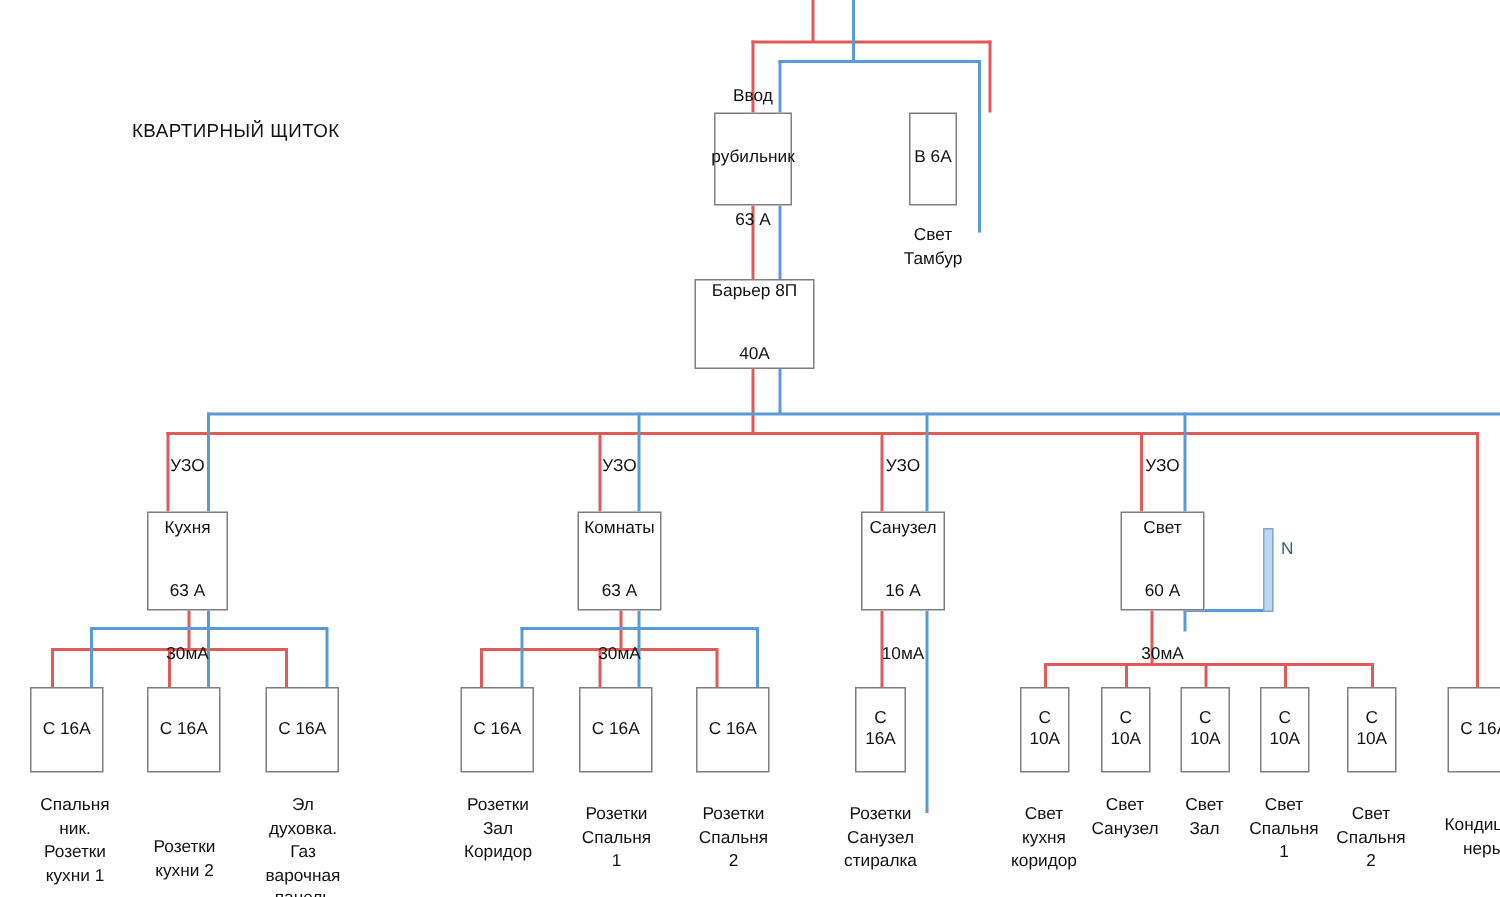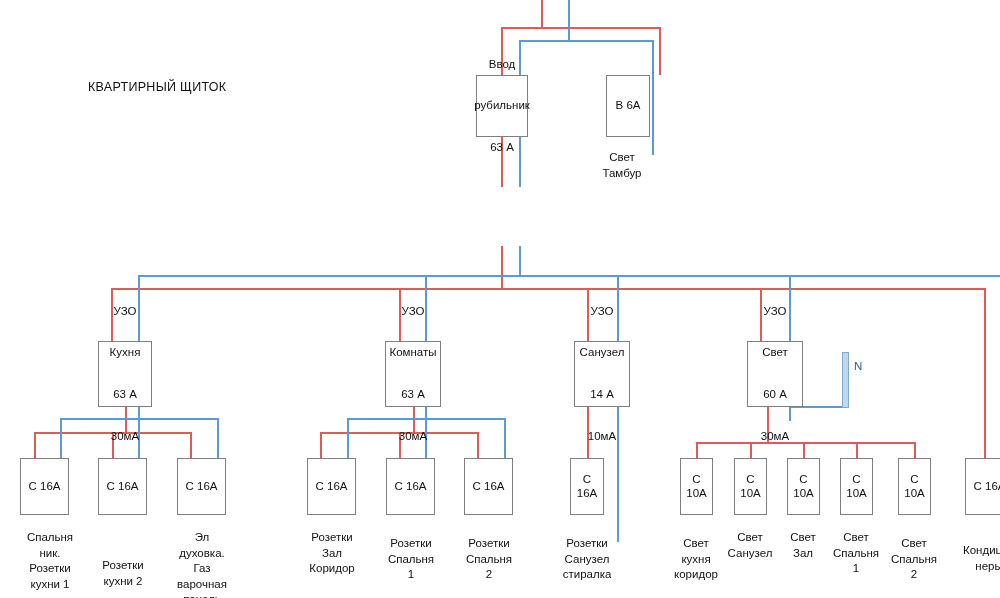--- a/index.html
+++ b/index.html
@@ -99,31 +99,35 @@
   <div class="wire v blue" style="left:499px;top:40px;height:35px;"></div>
 
   <div class="wire v blue" style="left:632px;top:40px;height:115px;"></div>
 
   <div class="box big" style="left:456px;top:75px;width:52px;height:62px;">
     <span class="ln">Ввод</span>
     <span class="ln">рубильник</span>
     <span class="ln">63 А</span>
   </div>
 
-  <div class="box mid" style="left:586px;top:75px;width:44px;height:62px;">
+  <div class="box mid" style="left:586px;top:75px;width:32px;height:62px;">
     <span class="ln">В 6А</span>
   </div>
   <div class="cap" style="left:562px;top:150px;width:80px;">
     <span class="ln">Свет</span>
     <span class="ln">Тамбур</span>
   </div>
 
   <div class="wire v red" style="left:481px;top:137px;height:50px;"></div>
   <div class="wire v blue" style="left:499px;top:137px;height:50px;"></div>
 
+  <div class="box big" style="left:443px;top:186px;width:80px;height:60px;">
+    <span class="ln">Барьер 8П</span>
+    <span class="ln">40А</span>
+  </div>
 
   <div class="wire v red" style="left:481px;top:246px;height:43px;"></div>
   <div class="wire v blue" style="left:499px;top:246px;height:30px;"></div>
 
   <div class="wire h blue" style="left:118px;top:275px;width:869px;"></div>
 
   <div class="wire h red" style="left:91px;top:288px;width:874px;"></div>
 
   <div class="wire v red" style="left:91px;top:288px;height:53px;"></div>
   <div class="wire v blue" style="left:118px;top:275px;height:66px;"></div>
@@ -150,21 +154,21 @@
   <div class="box big" style="left:365px;top:341px;width:56px;height:66px;">
     <span class="ln">УЗО</span>
     <span class="ln">Комнаты</span>
     <span class="ln">63 А</span>
     <span class="ln">30мА</span>
   </div>
 
   <div class="box big" style="left:554px;top:341px;width:56px;height:66px;">
     <span class="ln">УЗО</span>
     <span class="ln">Санузел</span>
-    <span class="ln">14 А</span>
+    <span class="ln">16 А</span>
     <span class="ln">10мА</span>
   </div>
 
   <div class="box big" style="left:727px;top:341px;width:56px;height:66px;">
     <span class="ln">УЗО</span>
     <span class="ln">Свет</span>
     <span class="ln">60 А</span>
     <span class="ln">30мА</span>
   </div>
 

